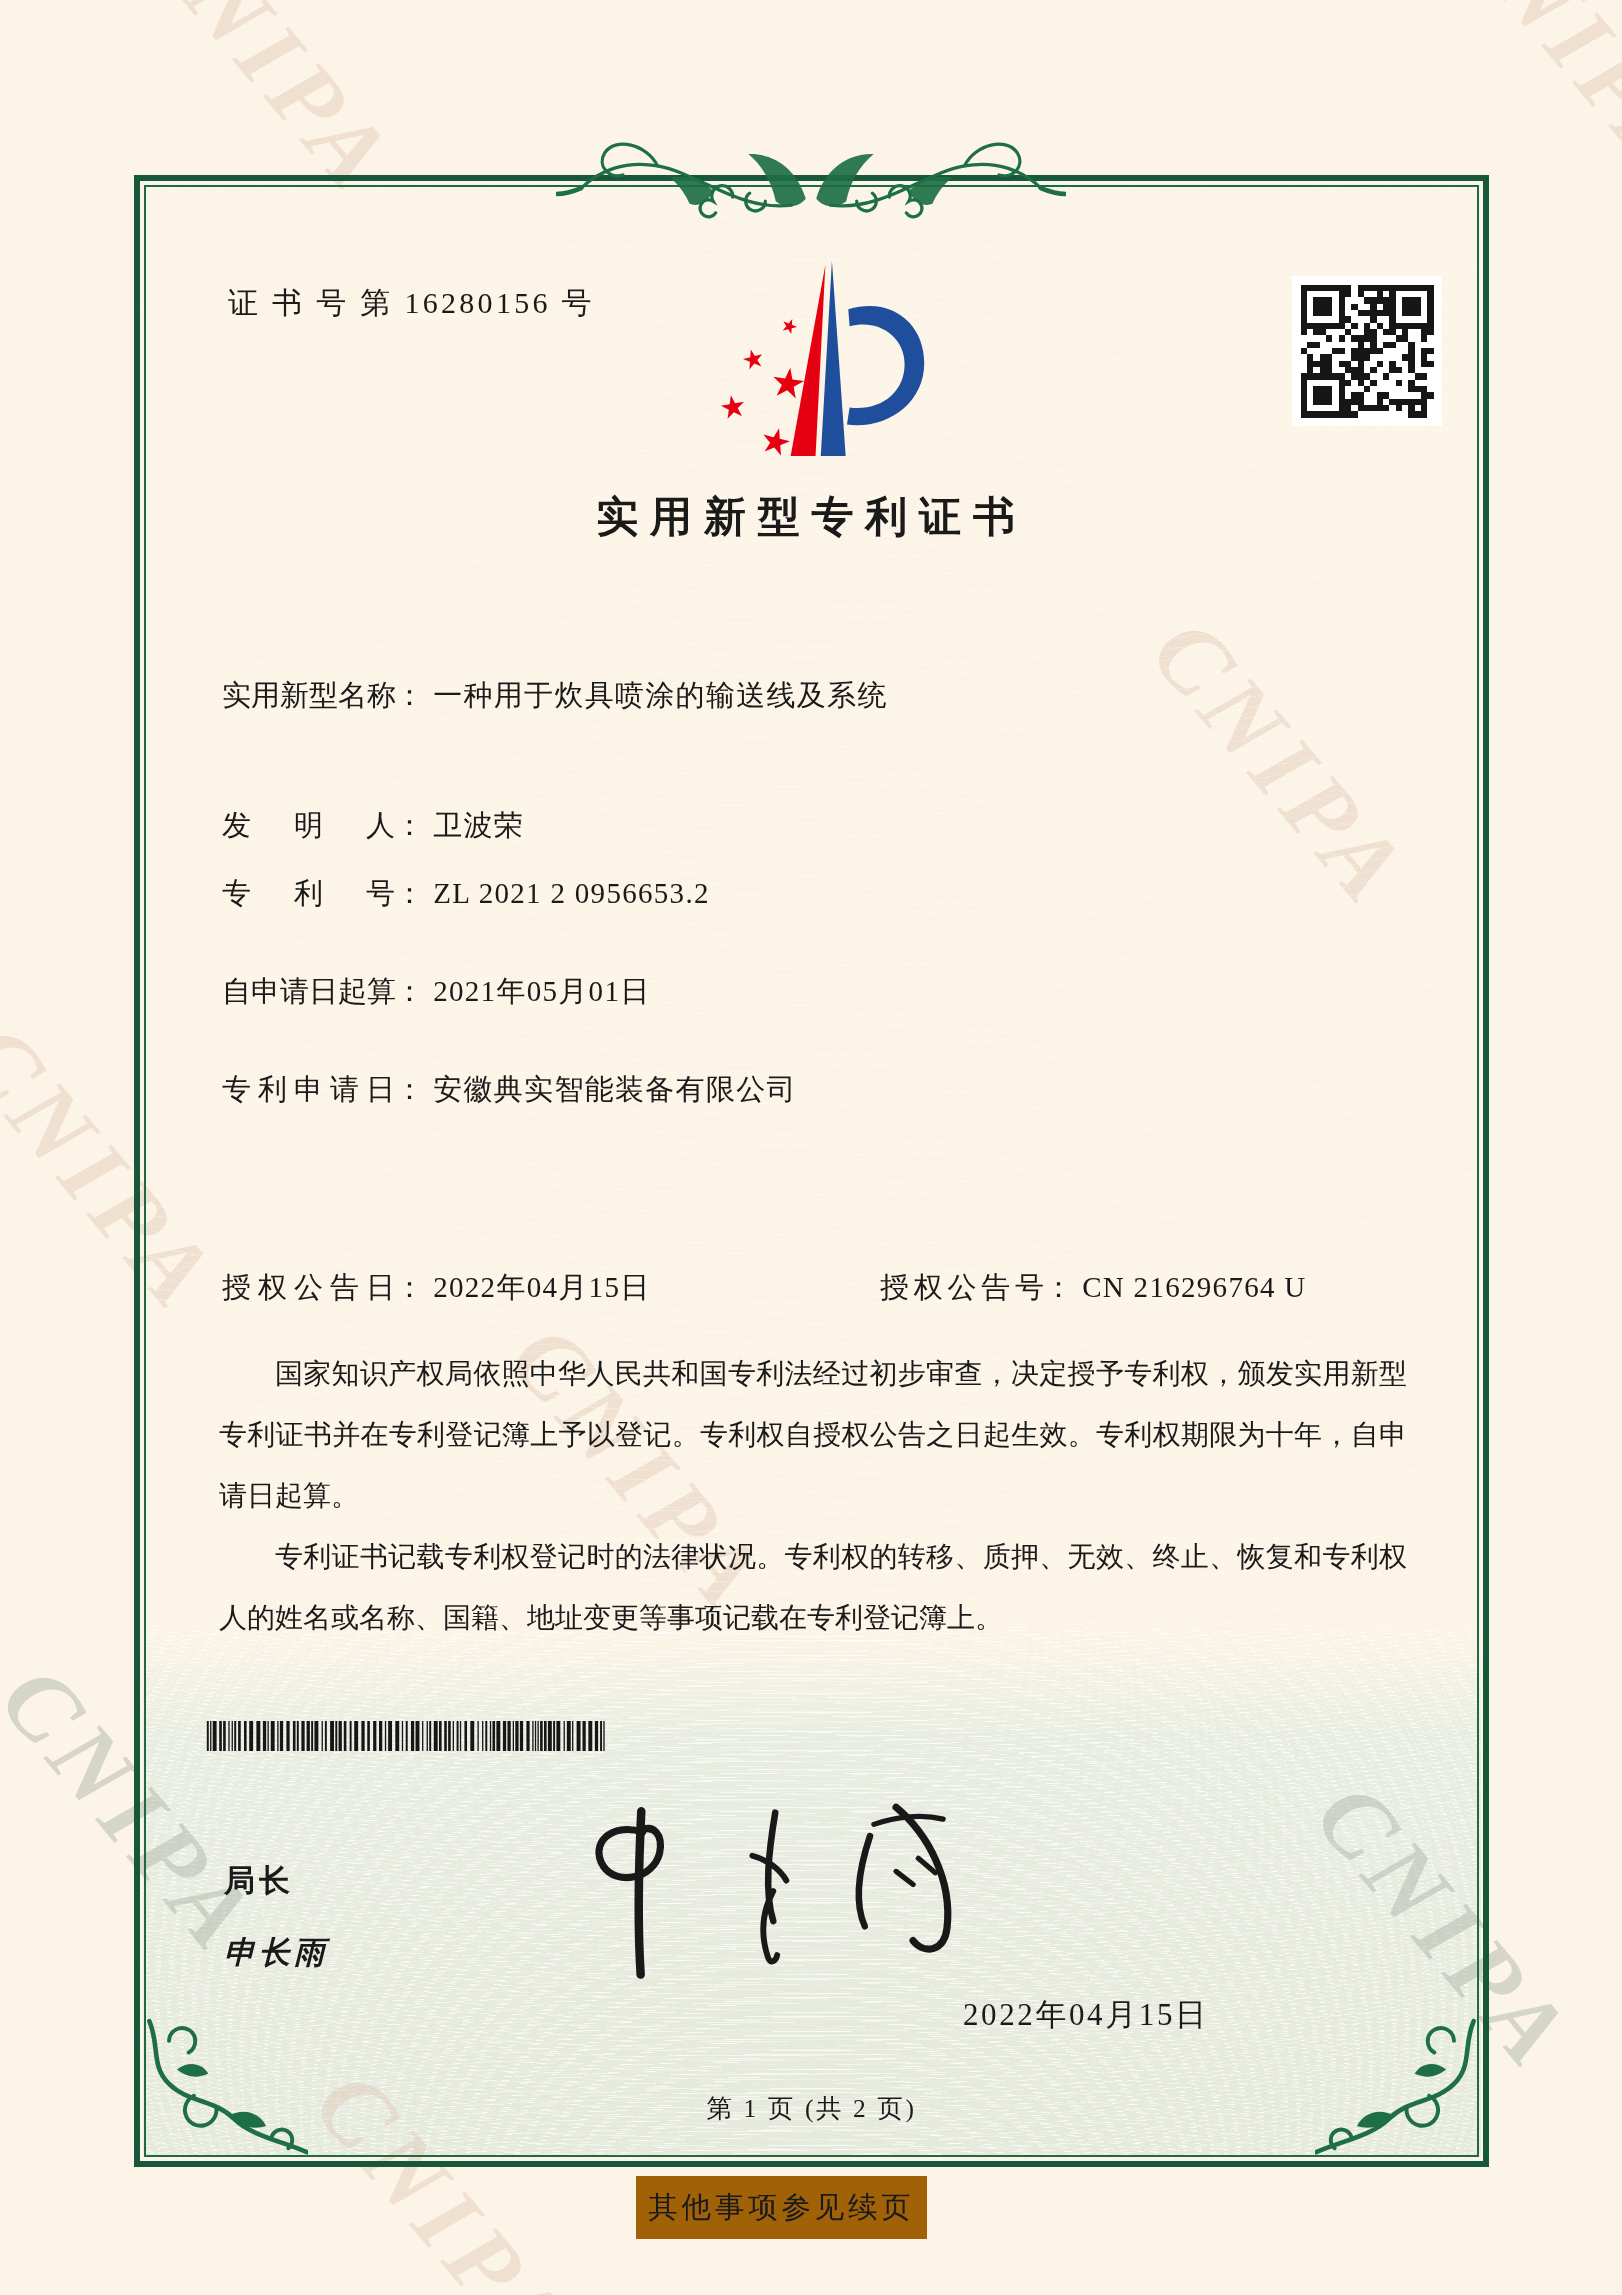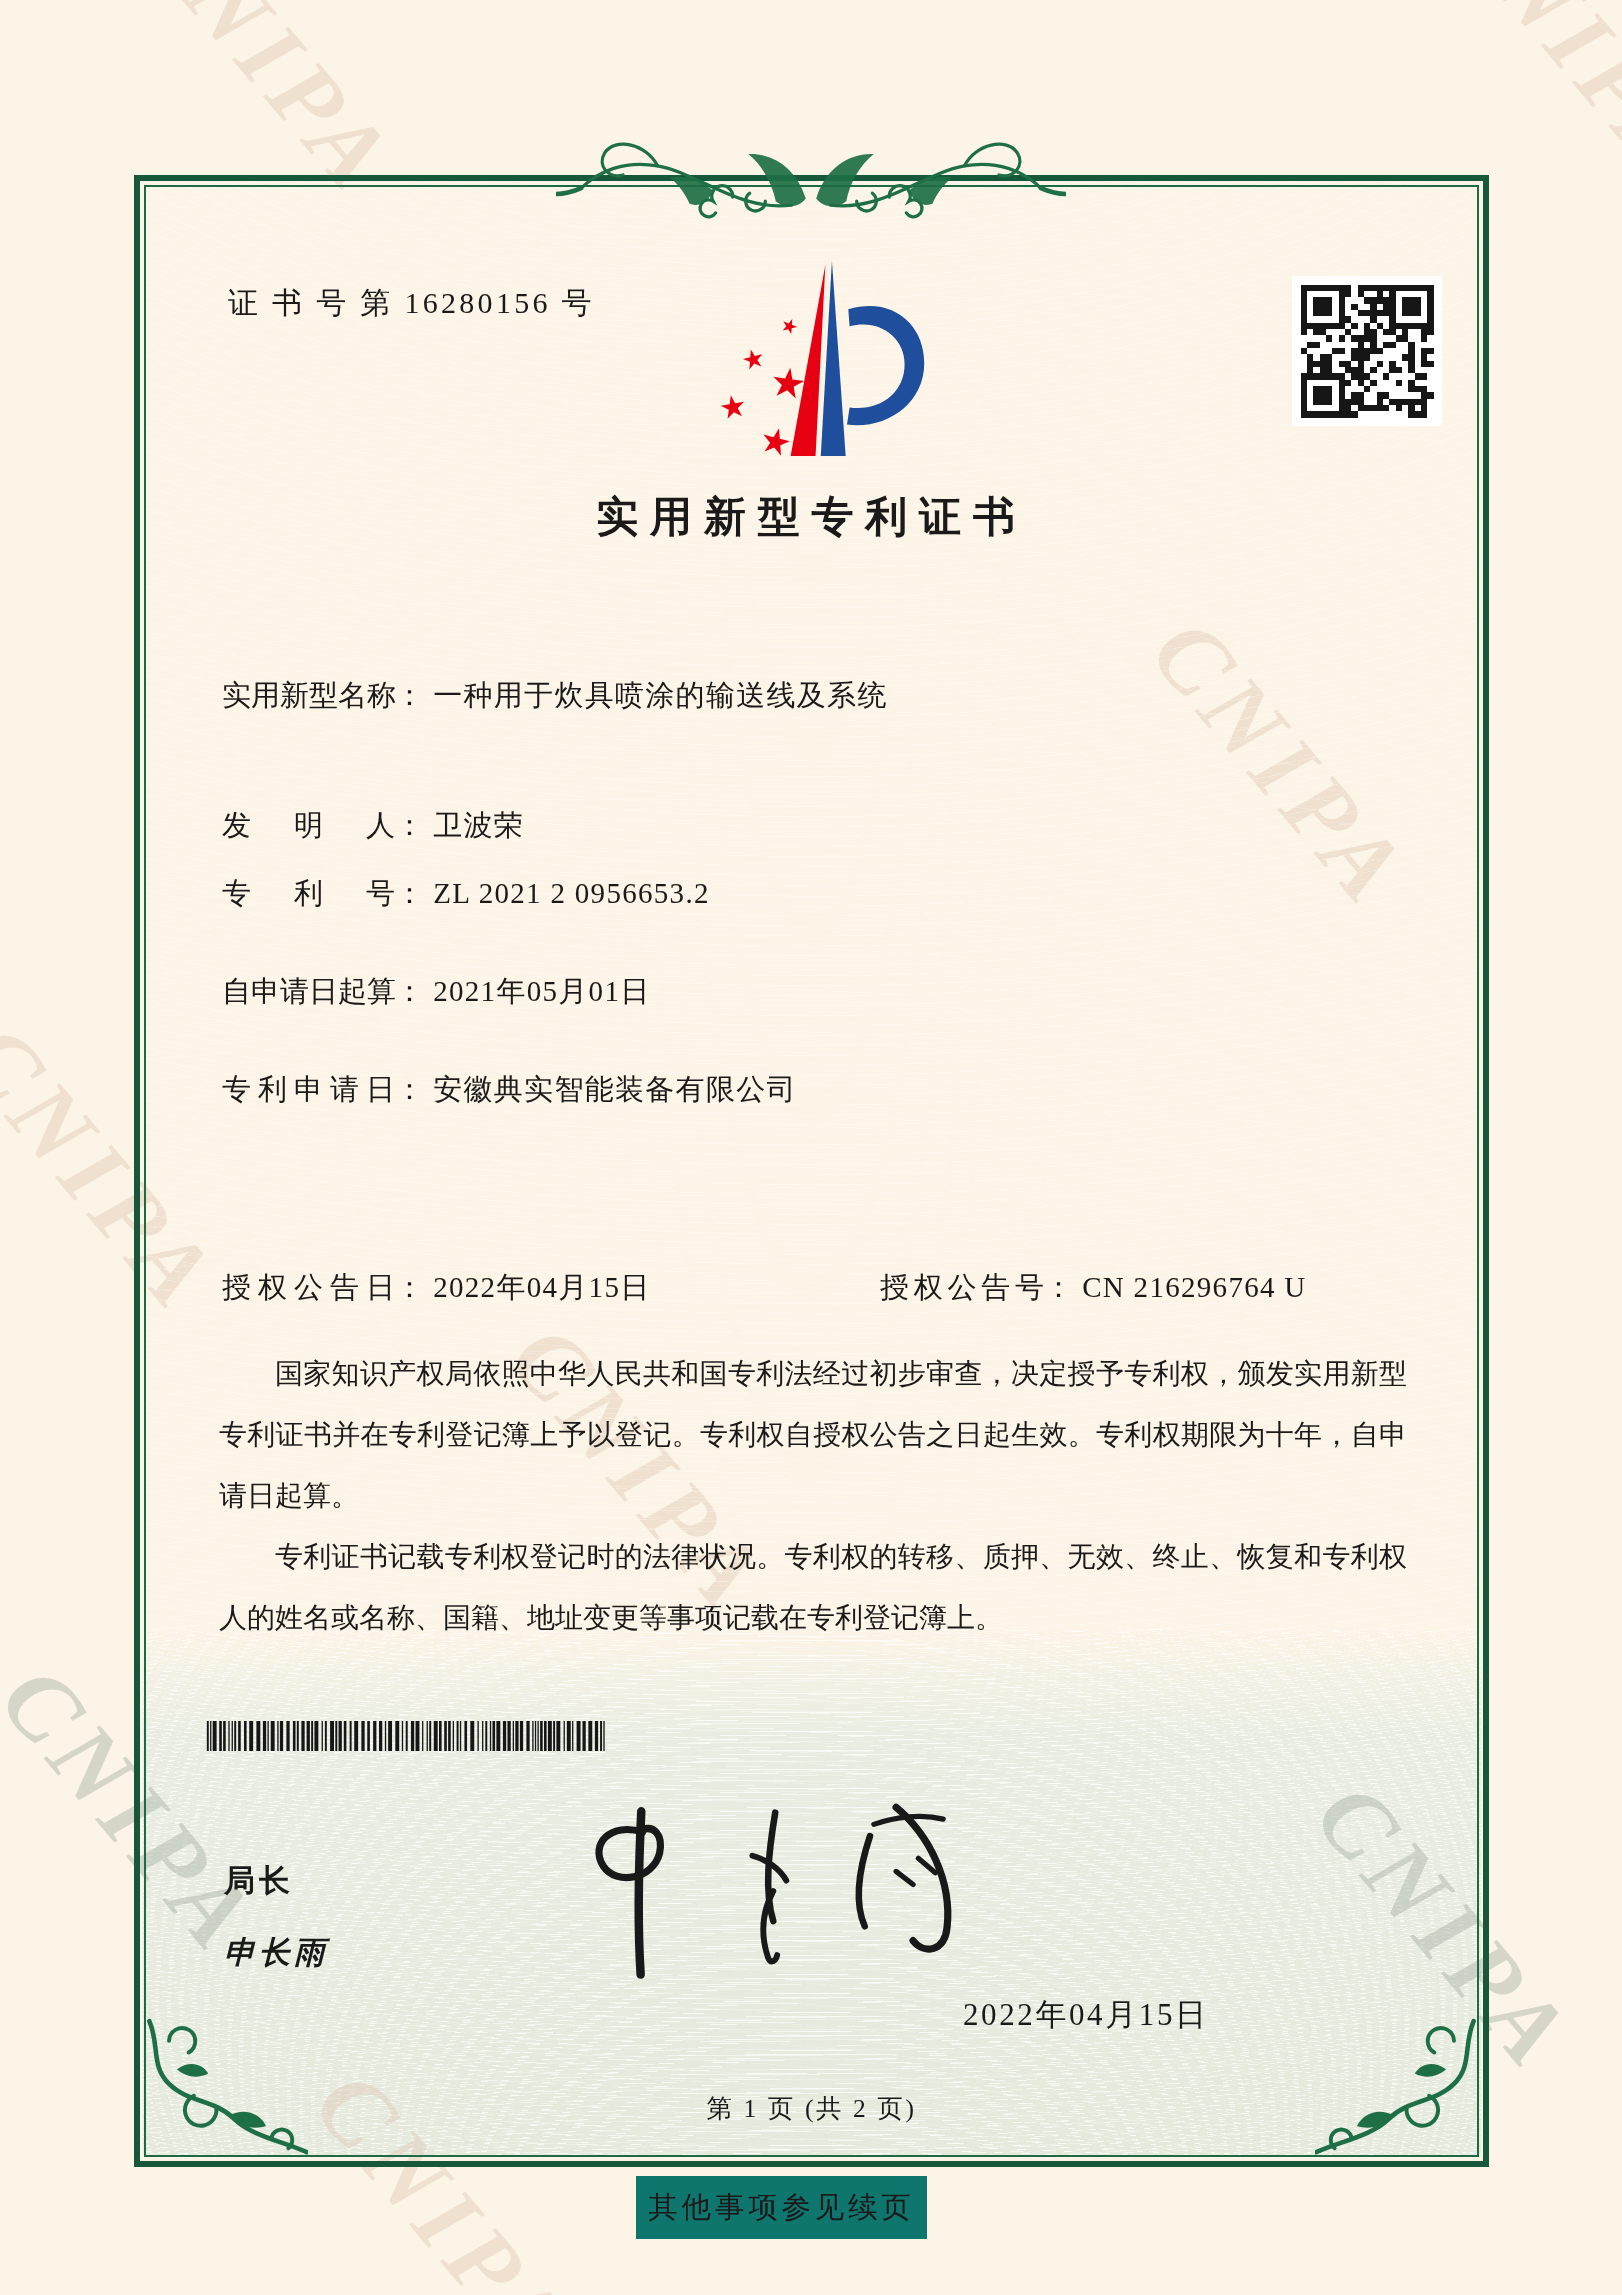--- a/index.html
+++ b/index.html
@@ -73,21 +73,21 @@
   .barcode{position:absolute; left:206px; top:1721px;}
   .officer{position:absolute; left:224px; font-family:"Liberation Sans", sans-serif;
     font-weight:600; font-size:31px; letter-spacing:3.9px;}
   .officer.role{top:1860px;}
   .officer.name{top:1932px;font-style:italic;}
   .signature{position:absolute; left:543px; top:1793px;}
   .sign-date{position:absolute; left:963px; top:1994px; font-size:31px; letter-spacing:2.6px;}
   .page-num{position:absolute; left:0; top:2091px; width:100%; text-align:center; font-size:25.5px; letter-spacing:2.6px;}
   .note-strip{
     position:absolute; left:636px; top:2176px; width:291px; height:63px;
-    background:#0f766e; display:flex; align-items:center; justify-content:center;
+    background:#a16207; display:flex; align-items:center; justify-content:center;
   }
   .note-strip span{font-size:29.4px; letter-spacing:3.9px;}
 </style>
 </head>
 <body>
 
 <div class="page">
 
   <div class="wm" style="left:98px; top:-6.5px;">CNIPA</div>
   <div class="wm" style="left:1407px; top:-19.6px;">CNIPA</div>

